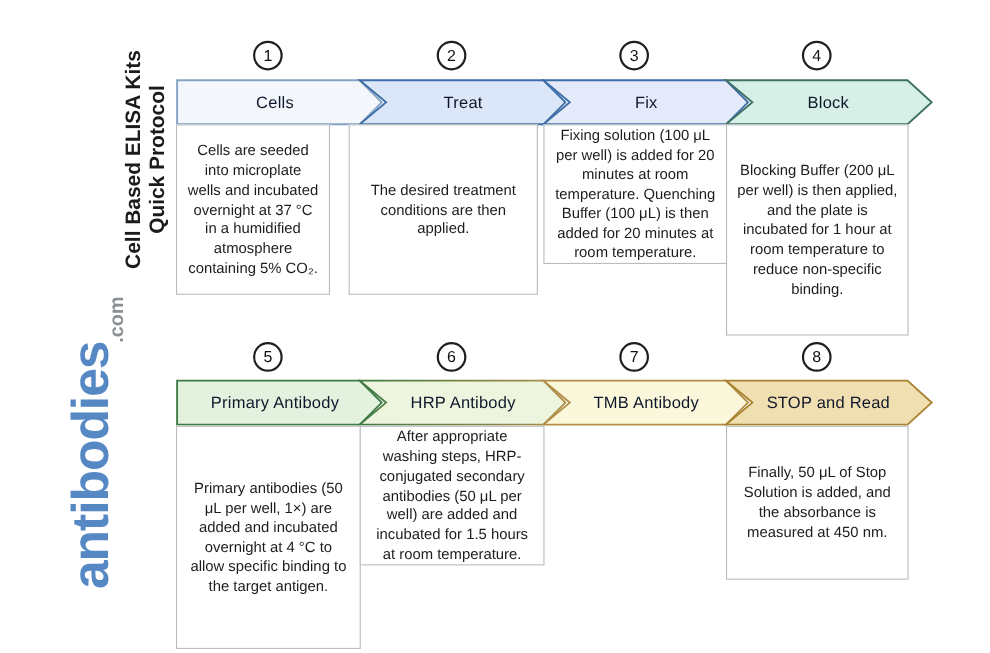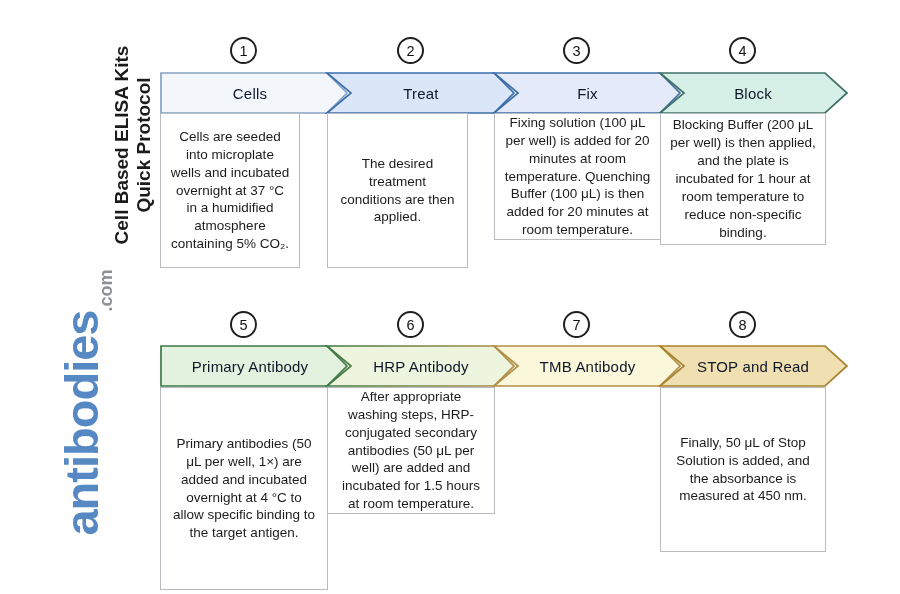--- a/index.html
+++ b/index.html
@@ -81,27 +81,27 @@
   </svg>
 
   <div class="arrow-label" style="left:0;width:180px;top:73px">Cells</div>
   <div class="arrow-label" style="left:171px;width:180px;top:73px">Treat</div>
   <div class="arrow-label" style="left:504px;width:178px;top:73px">Block</div>
   <div class="arrow-label" style="left:338px;width:179px;top:73px">Fix</div>
 
   <div class="desc-box" style="left:0;top:113px;width:140px;height:155px">
       <p>Cells are seeded into microplate wells and incubated overnight at 37 °C in a humidified atmosphere containing 5% CO₂.</p>
     </div>
-  <div class="desc-box" style="left:167px;top:113px;width:141px;height:155px">
+  <div class="desc-box" style="left:157px;top:113px;width:172px;height:155px">
       <p>The desired treatment conditions are then applied.</p>
     </div>
   <div class="desc-box" style="left:334px;top:113px;width:167px;height:127px">
       <p>Fixing solution (100 μL per well) is added for 20 minutes at room temperature. Quenching Buffer (100 μL) is then added for 20 minutes at room temperature.</p>
     </div>
-  <div class="desc-box" style="left:500px;top:113px;width:166px;height:132px">
+  <div class="desc-box" style="left:500px;top:113px;width:166px;height:192px">
       <p>Blocking Buffer (200 μL per well) is then applied, and the plate is incubated for 1 hour at room temperature to reduce non-specific binding.</p>
     </div>
 
   <div class="circle" style="left:70px;top:311px">
       <span>5</span>
     </div>
   <div class="circle" style="left:237px;top:311px">
       <span>6</span>
     </div>
   <div class="circle" style="left:403px;top:311px">
@@ -128,17 +128,17 @@
   <div class="arrow-label" style="left:171px;width:180px;top:346px">HRP Antibody</div>
   <div class="arrow-label" style="left:338px;width:179px;top:346px">TMB Antibody</div>
   <div class="arrow-label" style="left:504px;width:178px;top:346px">STOP and Read</div>
 
   <div class="desc-box" style="left:0;top:387px;width:168px;height:203px">
       <p>Primary antibodies (50 μL per well, 1×) are added and incubated overnight at 4 °C to allow specific binding to the target antigen.</p>
     </div>
   <div class="desc-box" style="left:167px;top:387px;width:168px;height:127px">
       <p>After appropriate washing steps, HRP-conjugated secondary antibodies (50 μL per well) are added and incubated for 1.5 hours at room temperature.</p>
     </div>
-  <div class="desc-box" style="left:500px;top:387px;width:166px;height:165px">
+  <div class="desc-box" style="left:500px;top:387px;width:166px;height:140px">
       <p>Finally, 50 μL of Stop Solution is added, and the absorbance is measured at 450 nm.</p>
     </div>
 
 </div>
 
 </body></html>

